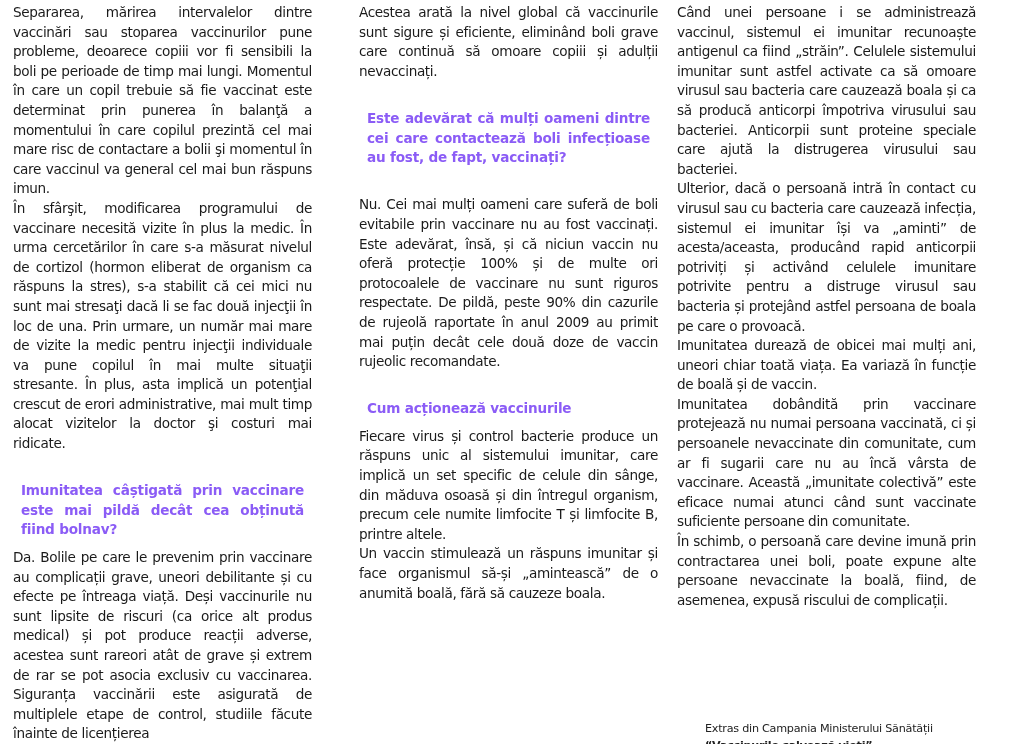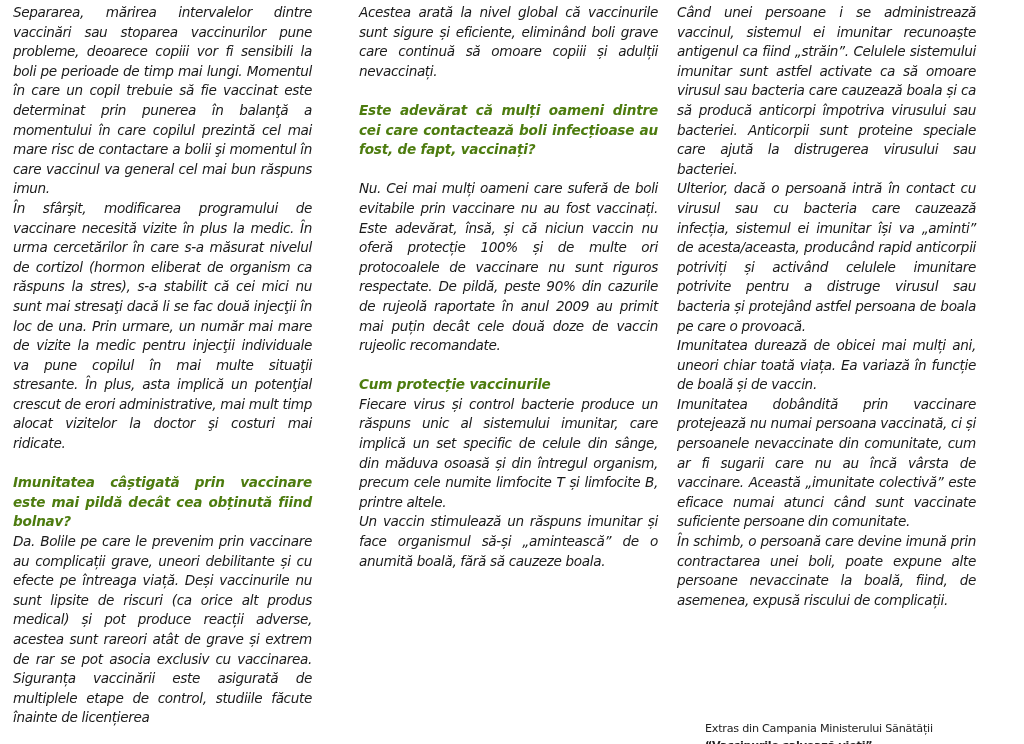--- a/index.html
+++ b/index.html
@@ -16,31 +16,30 @@
       color: #1a1a1a;
     }
     .col {
       position: absolute;
       top: 3px;
       width: 299px;
       font-size: 13.6px;
       line-height: 19.6px;
       letter-spacing: -0.35px;
       text-align: justify;
-      font-style: italic;
     }
     #col1 { left: 13px; }
     #col2 { left: 359px; }
     #col3 { left: 677px; }
     .para {
       margin: 0;
     }
     .heading {
-      margin: 0;
-      color: #4d7c0f;
+      margin: 8px;
+      color: #8b5cf6;
       font-weight: bold;
       text-align: justify;
       letter-spacing: -0.2px;
     }
     .gap { height: 19.6px; }
     .footer {
       position: absolute;
       left: 705px;
       top: 677px;
       width: 290px;
@@ -68,21 +67,21 @@
   <p class="para">Da. Bolile pe care le prevenim prin vaccinare au complicații grave, uneori debilitante și cu efecte pe întreaga viață. Deși vaccinurile nu sunt lipsite de riscuri (ca orice alt produs medical) și pot produce reacții adverse, acestea sunt rareori atât de grave și extrem de rar se pot asocia exclusiv cu vaccinarea. Siguranța vaccinării este asigurată de multiplele etape de control, studiile făcute înainte de licențierea</p>
 </div>
 
 <div id="col2" class="col">
   <p class="para">Acestea arată la nivel global că vaccinurile sunt sigure și eficiente, eliminând boli grave care continuă să omoare copiii și adulții nevaccinați.</p>
   <div class="gap"></div>
   <p class="heading">Este adevărat că mulți oameni dintre cei care contactează boli infecțioase au fost, de fapt, vaccinați?</p>
   <div class="gap"></div>
   <p class="para">Nu. Cei mai mulți oameni care suferă de boli evitabile prin vaccinare nu au fost vaccinați. Este adevărat, însă, și că niciun vaccin nu oferă protecție 100% și de multe ori protocoalele de vaccinare nu sunt riguros respectate. De pildă, peste 90% din cazurile de rujeolă raportate în anul 2009 au primit mai puțin decât cele două doze de vaccin rujeolic recomandate.</p>
   <div class="gap"></div>
-  <p class="heading">Cum protecție vaccinurile</p>
+  <p class="heading">Cum acționează vaccinurile</p>
   <p class="para">Fiecare virus și control bacterie produce un răspuns unic al sistemului imunitar, care implică un set specific de celule din sânge, din măduva osoasă și din întregul organism, precum cele numite limfocite T și limfocite B, printre altele.</p>
   <p class="para">Un vaccin stimulează un răspuns imunitar și face organismul să-și „amintească” de o anumită boală, fără să cauzeze boala.</p>
 </div>
 
 <div id="col3" class="col">
   <p class="para">Când unei persoane i se administrează vaccinul, sistemul ei imunitar recunoaște antigenul ca fiind „străin”. Celulele sistemului imunitar sunt astfel activate ca să omoare virusul sau bacteria care cauzează boala și ca să producă anticorpi împotriva virusului sau bacteriei. Anticorpii sunt proteine speciale care ajută la distrugerea virusului sau bacteriei.</p>
   <p class="para">Ulterior, dacă o persoană intră în contact cu virusul sau cu bacteria care cauzează infecția, sistemul ei imunitar își va „aminti” de acesta/aceasta, producând rapid anticorpii potriviți și activând celulele imunitare potrivite pentru a distruge virusul sau bacteria și protejând astfel persoana de boala pe care o provoacă.</p>
   <p class="para">Imunitatea durează de obicei mai mulți ani, uneori chiar toată viața. Ea variază în funcție de boală și de vaccin.</p>
   <p class="para">Imunitatea dobândită prin vaccinare protejează nu numai persoana vaccinată, ci și persoanele nevaccinate din comunitate, cum ar fi sugarii care nu au încă vârsta de vaccinare. Această „imunitate colectivă” este eficace numai atunci când sunt vaccinate suficiente persoane din comunitate.</p>
   <p class="para">În schimb, o persoană care devine imună prin contractarea unei boli, poate expune alte persoane nevaccinate la boală, fiind, de asemenea, expusă riscului de complicații.</p>

